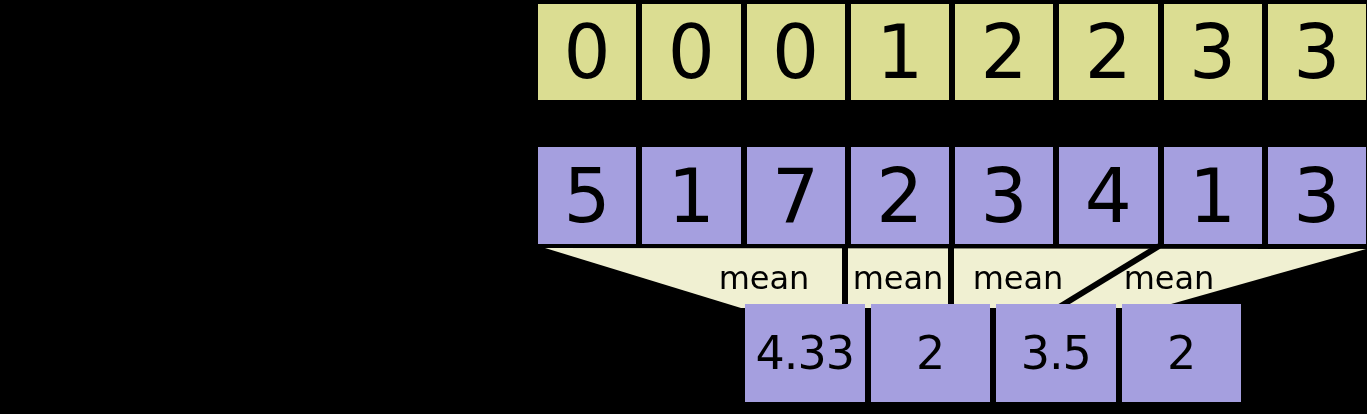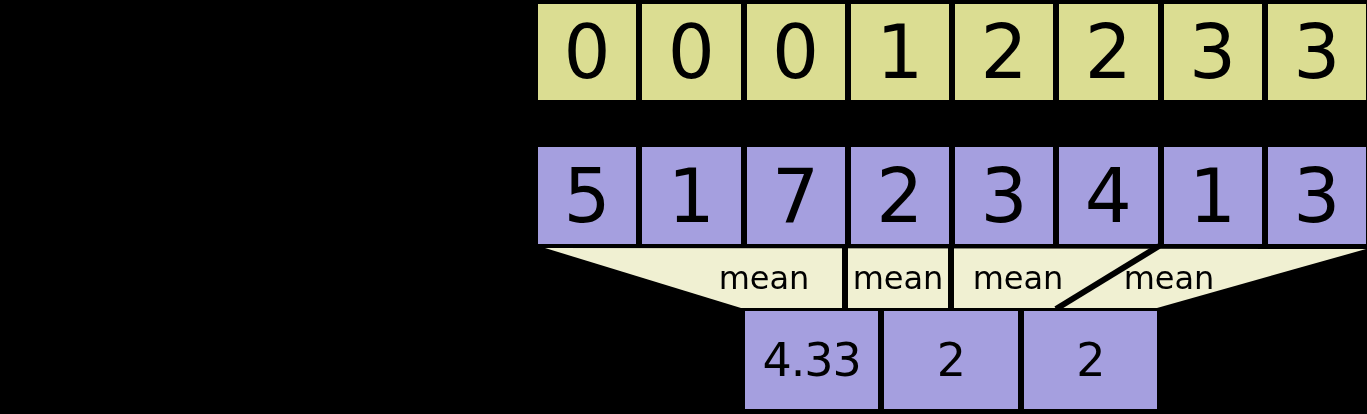--- a/index.html
+++ b/index.html
@@ -32,21 +32,21 @@
   }
   .row-ids {
     left: 538px; top: 4px; width: 828px; height: 96px;
     font-size: 74px;
   }
   .row-data {
     left: 538px; top: 147px; width: 828px; height: 97px;
     font-size: 74px;
   }
   .row-result {
-    left: 745px; top: 311px; width: 412px; height: 98px;
+    left: 745px; top: 304px; width: 496px; height: 98px;
     font-size: 46px;
     letter-spacing: -1px;
   }
   .funnel-svg {
     position: absolute;
     left: 0; top: 0;
     width: 1367px;
     height: 414px;
   }
   .funnel-svg text {
@@ -89,16 +89,17 @@
     <line x1="1159" y1="246" x2="1056" y2="309" stroke="#000000" stroke-width="6"></line>
     <text x="764" y="289" text-anchor="middle">mean</text>
     <text x="898" y="289" text-anchor="middle">mean</text>
     <text x="1018" y="289" text-anchor="middle">mean</text>
     <text x="1169" y="289" text-anchor="middle">mean</text>
   </svg>
 
   <div class="row row-result">
     <div class="cell" style="background-color: rgb(165, 159, 223);">4.33</div>
     <div class="cell" style="background-color: rgb(165, 159, 223);">2</div>
+    <div class="cell" style="background-color: rgb(165, 159, 223);">3.5</div>
     <div class="cell" style="background-color: rgb(165, 159, 223);">2</div>
   </div>
 
 </div>
 
 </body></html>

